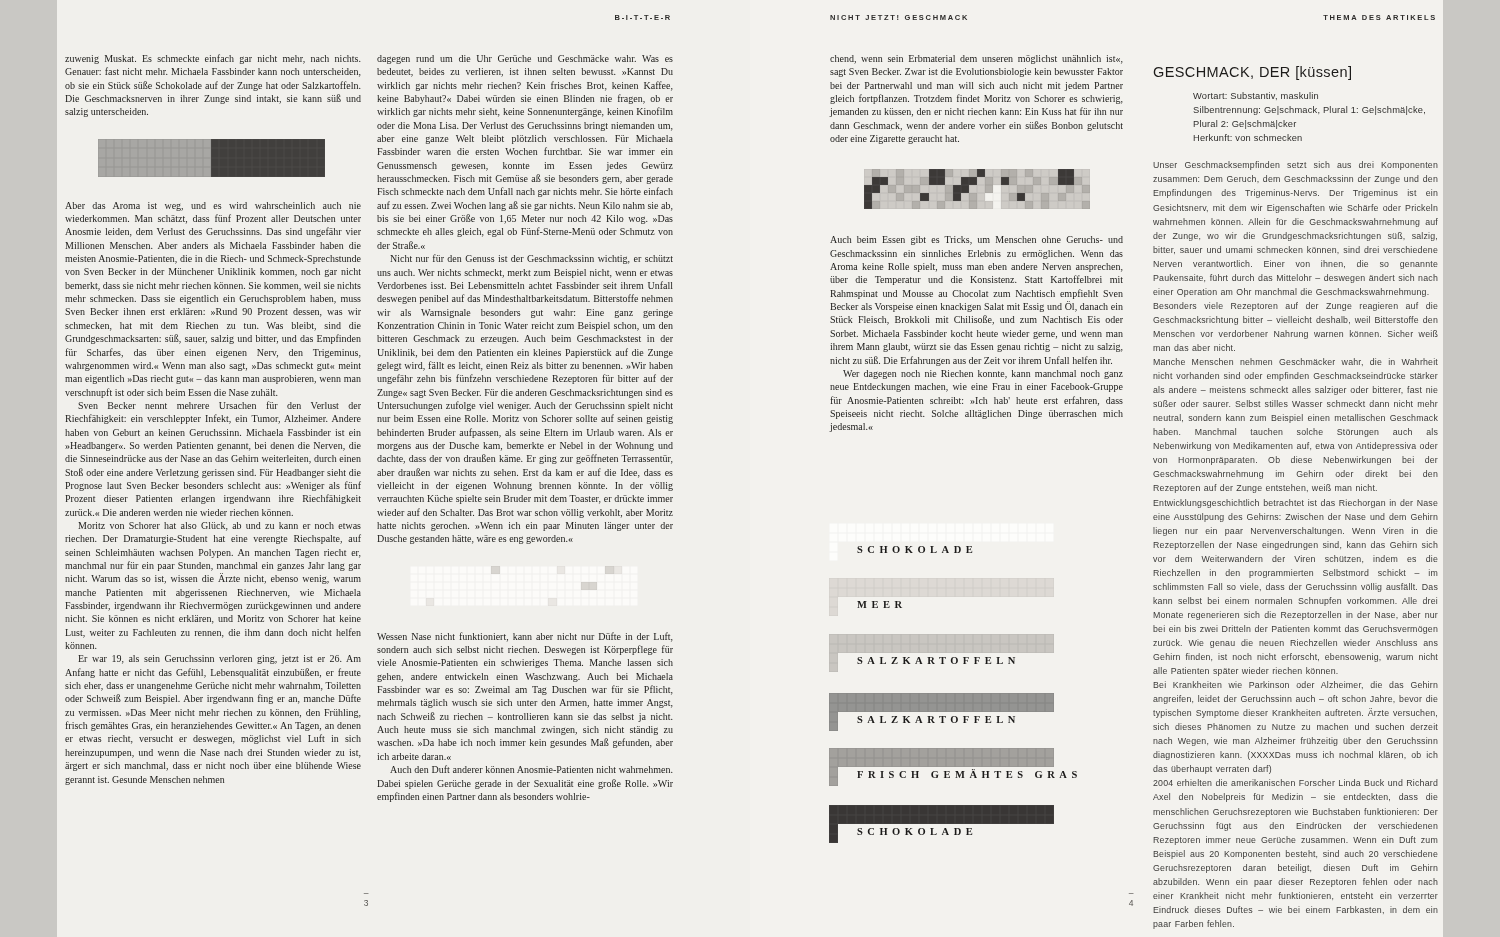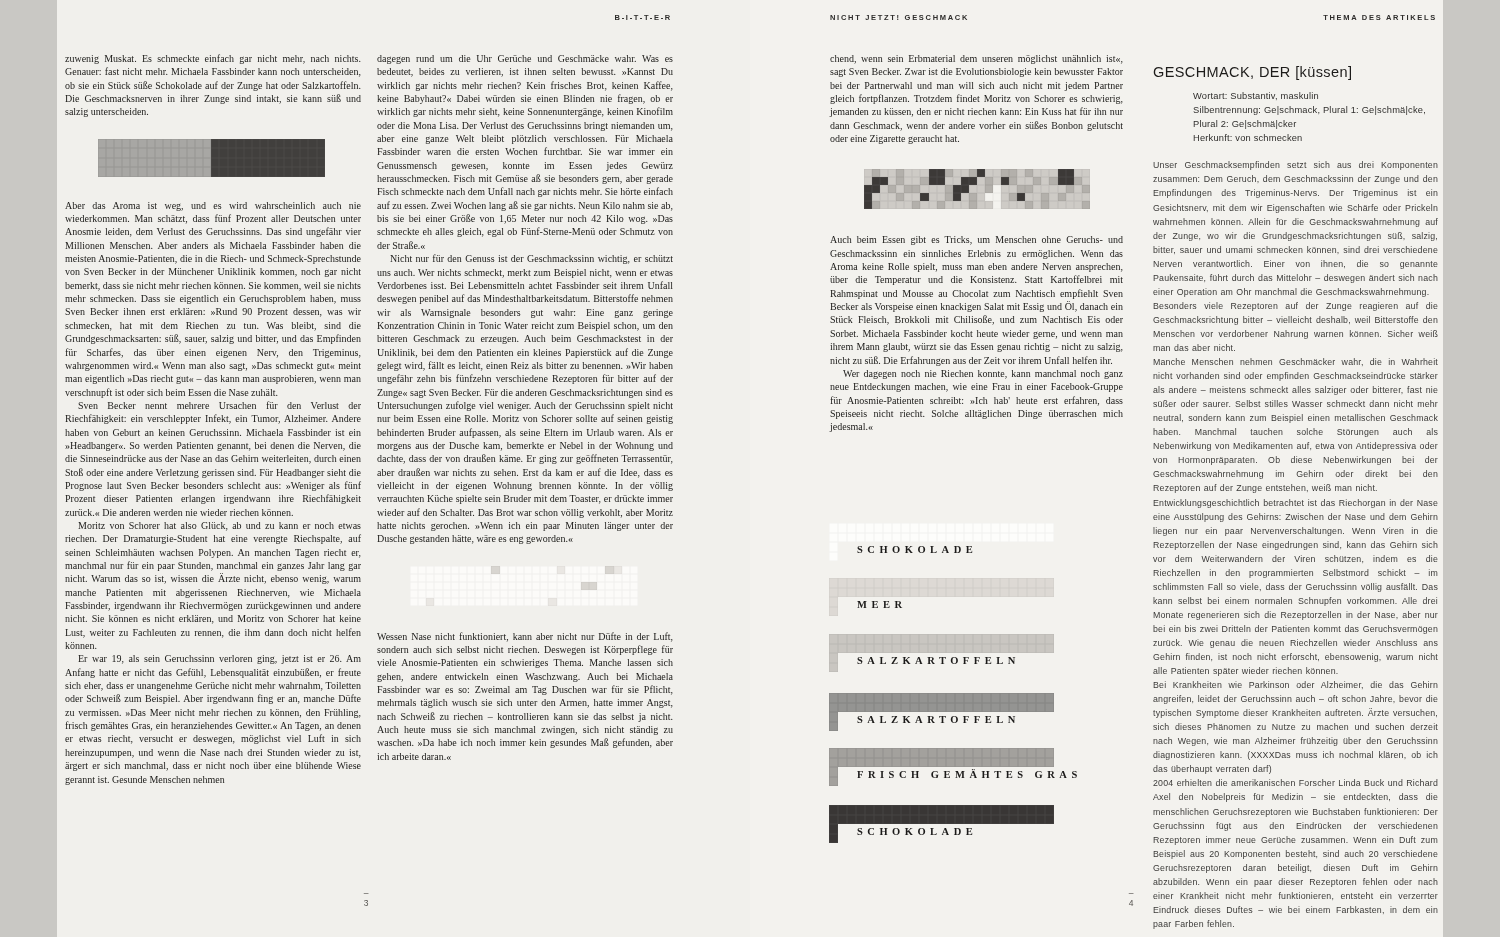--- a/index.html
+++ b/index.html
@@ -343,20 +343,21 @@
         <div style="background: rgb(252, 251, 249); box-shadow: rgba(0, 0, 0, 0.05) 0px 0px 0px 0.5px inset;"></div>
         <div style="background: rgb(252, 251, 249); box-shadow: rgba(0, 0, 0, 0.05) 0px 0px 0px 0.5px inset;"></div>
         <div style="background: rgb(252, 251, 249); box-shadow: rgba(0, 0, 0, 0.05) 0px 0px 0px 0.5px inset;"></div>
         <div style="background: rgb(252, 251, 249); box-shadow: rgba(0, 0, 0, 0.05) 0px 0px 0px 0.5px inset;"></div>
         <div style="background: rgb(252, 251, 249); box-shadow: rgba(0, 0, 0, 0.05) 0px 0px 0px 0.5px inset;"></div>
         <div style="background: rgb(252, 251, 249); box-shadow: rgba(0, 0, 0, 0.05) 0px 0px 0px 0.5px inset;"></div>
         <div style="background: rgb(252, 251, 249); box-shadow: rgba(0, 0, 0, 0.05) 0px 0px 0px 0.5px inset;"></div>
       </div>
   </div>
   <p>Wessen Nase nicht funktioniert, kann aber nicht nur Düfte in der Luft, sondern auch sich selbst nicht riechen. Deswegen ist Körperpflege für viele Anosmie-Patienten ein schwieriges Thema. Manche lassen sich gehen, andere entwickeln einen Waschzwang. Auch bei Michaela Fassbinder war es so: Zweimal am Tag Duschen war für sie Pflicht, mehrmals täglich wusch sie sich unter den Armen, hatte immer Angst, nach Schweiß zu riechen – kontrollieren kann sie das selbst ja nicht. Auch heute muss sie sich manchmal zwingen, sich nicht ständig zu waschen. »Da habe ich noch immer kein gesundes Maß gefunden, aber ich arbeite daran.«</p>
+  <p class="ind">Auch den Duft anderer können Anosmie-Patienten nicht wahrnehmen. Dabei spielen Gerüche gerade in der Sexualität eine große Rolle. »Wir empfinden einen Partner dann als besonders wohlrie-</p>
 </div>
 
 <div class="col" id="col3">
   <p>chend, wenn sein Erbmaterial dem unseren möglichst unähnlich ist«, sagt Sven Becker. Zwar ist die Evolutionsbiologie kein bewusster Faktor bei der Partnerwahl und man will sich auch nicht mit jedem Partner gleich fortpflanzen. Trotzdem findet Moritz von Schorer es schwierig, jemanden zu küssen, den er nicht riechen kann: Ein Kuss hat für ihn nur dann Geschmack, wenn der andere vorher ein süßes Bonbon gelutscht oder eine Zigarette geraucht hat.</p>
   <div class="graphic" id="mosaic3-wrap">
     <div class="mosaic" style="display: grid; grid-template-columns: repeat(28, 8.07px); grid-auto-rows: 8px;">
         <div style="background: rgb(206, 203, 198); box-shadow: rgba(0, 0, 0, 0.07) 0px 0px 0px 0.5px inset;"></div>
         <div style="background: rgb(179, 176, 171); box-shadow: rgba(0, 0, 0, 0.08) 0px 0px 0px 0.5px inset;"></div>
         <div style="background: rgb(206, 203, 198); box-shadow: rgba(0, 0, 0, 0.07) 0px 0px 0px 0.5px inset;"></div>
         <div style="background: rgb(206, 203, 198); box-shadow: rgba(0, 0, 0, 0.07) 0px 0px 0px 0.5px inset;"></div>

